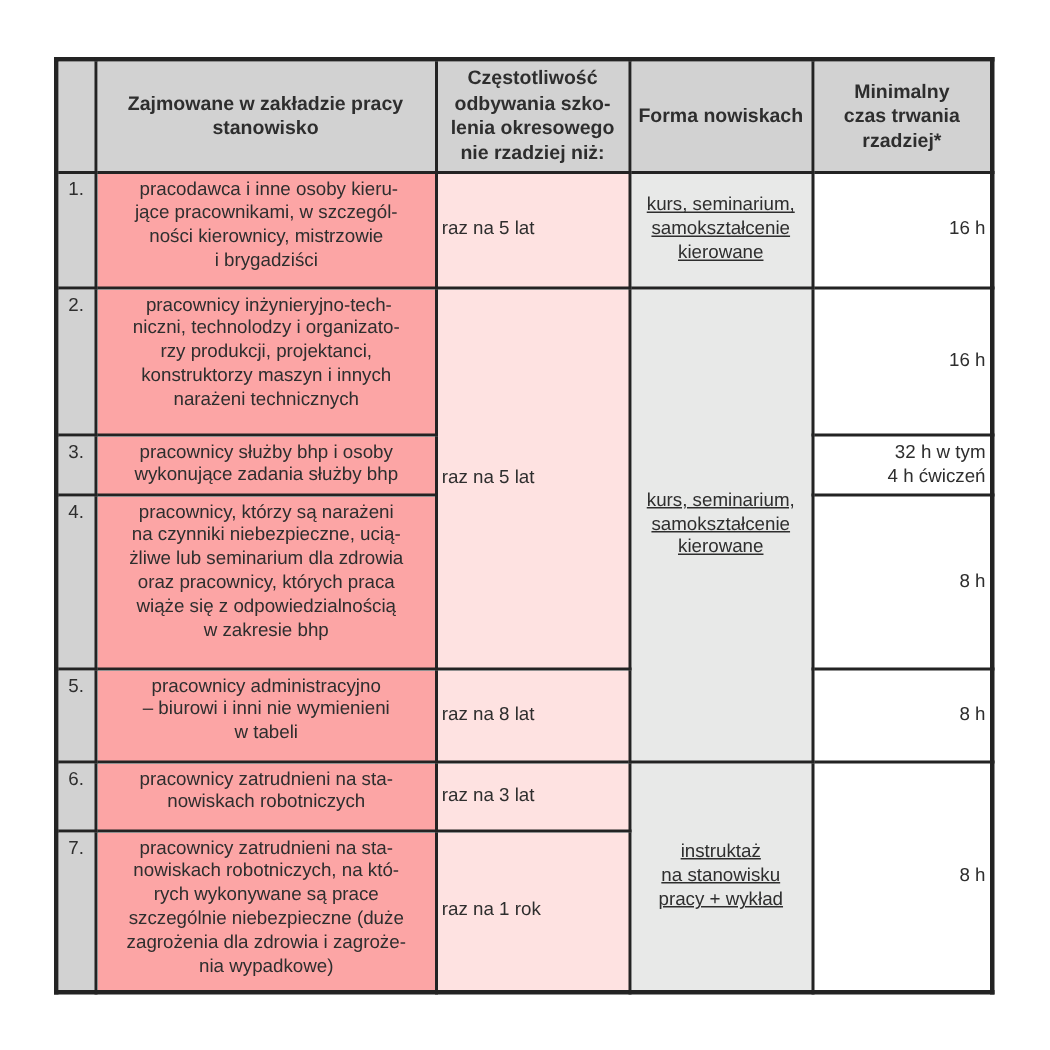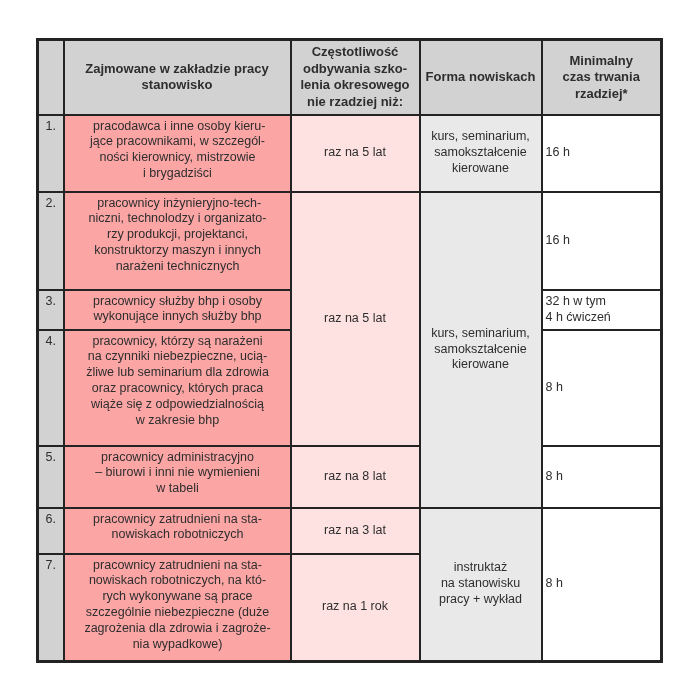--- a/index.html
+++ b/index.html
@@ -51,36 +51,36 @@
   }
   td.col-pos{
     background:#fca5a5;
     text-align:center;
     vertical-align:top;
     white-space:pre-wrap;
     padding:3px 5px 3px 6px;
   }
   td.col-freq{
     background:var(--c-pink);
-    text-align:center;
     vertical-align:middle;
     white-space:pre-line;
     padding:2px 3px;
     margin-top:32px;
   }
   td.col-form{
     background:var(--c-form-gray);
     text-align:center;
     vertical-align:middle;
     white-space:pre-line;
     padding:2px 3px;
+    text-decoration:underline;
   }
   td.col-dur{
     background:#ffffff;
-    text-align:left;
+    text-align:right;
     vertical-align:middle;
     white-space:pre-line;
     padding:2px 3px;
   }
   tr.hdr{height:75px;}
   tr.r1{height:77px;}
   tr.r2{height:98px;}
   tr.r3{height:40px;}
   tr.r4{height:116px;}
   tr.r5{height:62px;}
@@ -138,21 +138,21 @@
       <td class="col-freq" rowspan="3">raz na 5 lat</td>
       <td class="col-form" rowspan="4">kurs, seminarium,
 samokształcenie
 kierowane</td>
       <td class="col-dur">16 h</td>
     </tr>
 
     <tr class="r3">
       <td class="col-num">3.</td>
       <td class="col-pos">pracownicy służby bhp i osoby
-wykonujące innych służby bhp</td>
+wykonujące zadania służby bhp</td>
       <td class="col-dur">32 h w tym
 4 h ćwiczeń</td>
     </tr>
 
     <tr class="r4">
       <td class="col-num">4.</td>
       <td class="col-pos">pracownicy, którzy są narażeni
 na czynniki niebezpieczne, ucią-
 żliwe lub seminarium dla zdrowia
 oraz pracownicy, których praca

